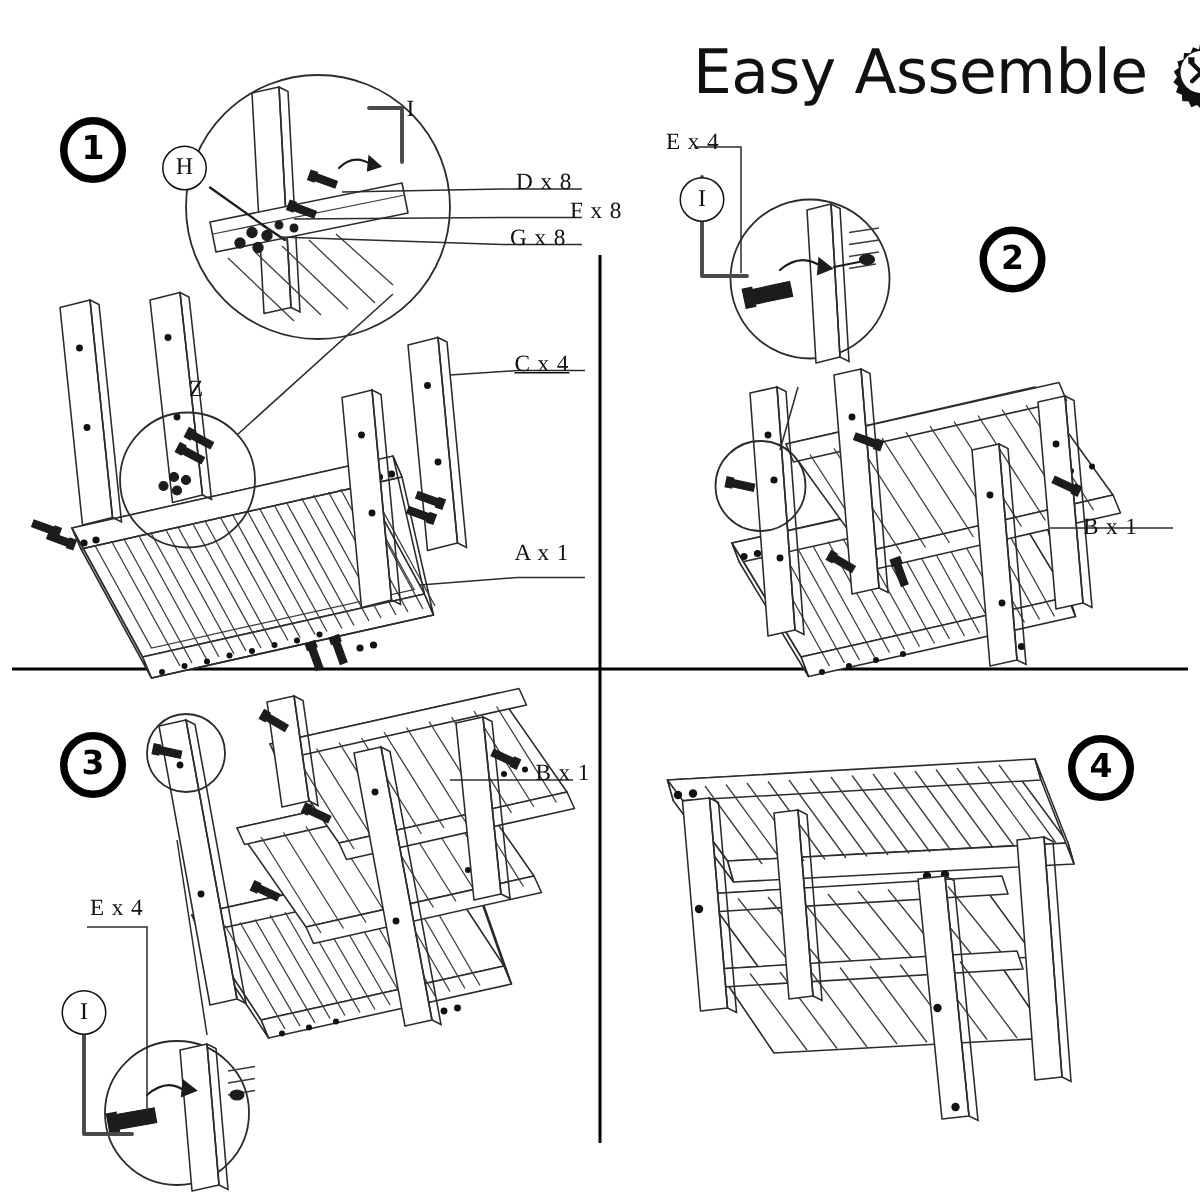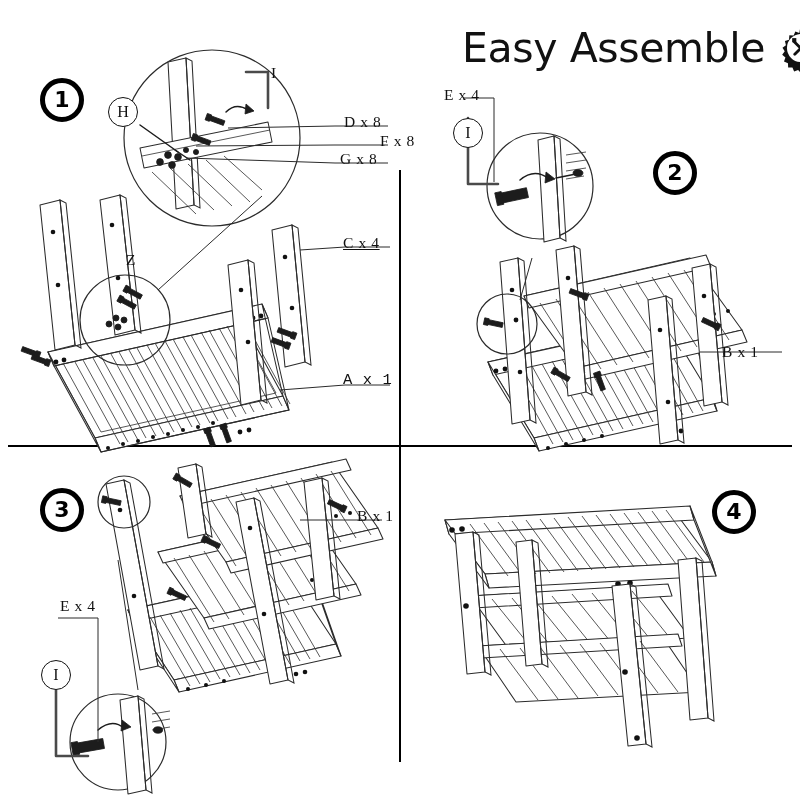--- a/index.html
+++ b/index.html
@@ -622,21 +622,21 @@
     <span>I</span>
   </div>
 
   <div class="lbl" style="left:271px; top:64px;">I</div>
   <div class="lbl" style="left:126px; top:251px;">Z</div>
 
   <div class="lbl" style="left:344px; top:113px;">D x 8</div>
   <div class="lbl" style="left:352px; top:132px;margin-left:28px;">F x 8</div>
   <div class="lbl" style="left:340px; top:150px;text-align:right;">G x 8</div>
   <div class="lbl" style="left:343px; top:234px;text-decoration:underline;">C x 4</div>
-  <div class="lbl" style="left:343px; top:371px;font-family:Liberation Mono, monospace;">A x 1</div>
+  <div class="lbl" style="left:343px; top:360px;">A x 1</div>
 
   <div class="lbl" style="left:444px; top:86px;">E x 4</div>
   <div class="lbl" style="left:722px; top:343px;">B x 1</div>
 
   <div class="lbl" style="left:357px; top:507px;">B x 1</div>
   <div class="lbl" style="left:60px;  top:597px;">E x 4</div>
 
 </div>
 
 </body></html>

